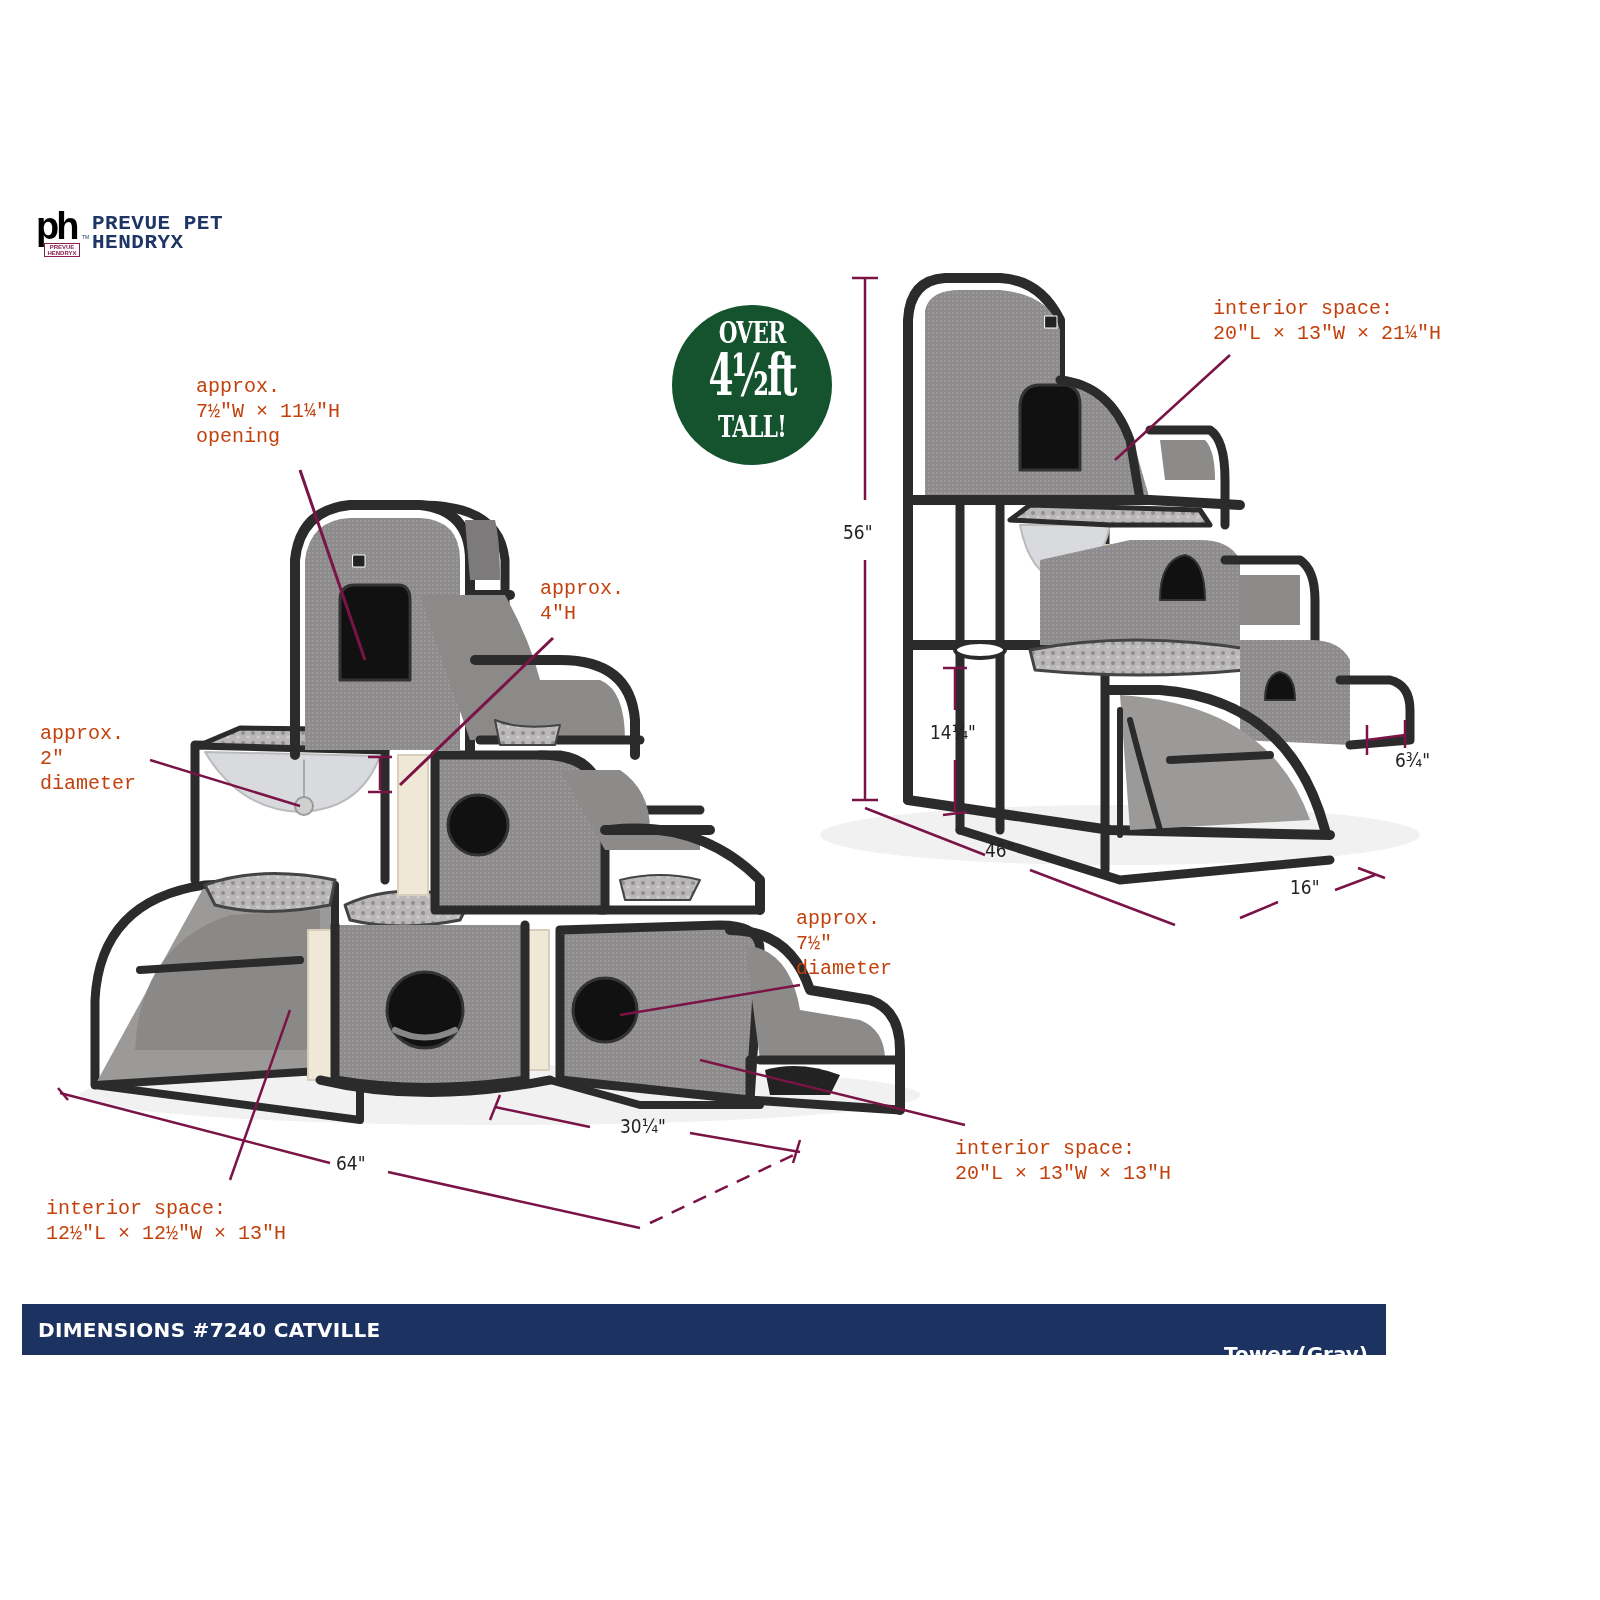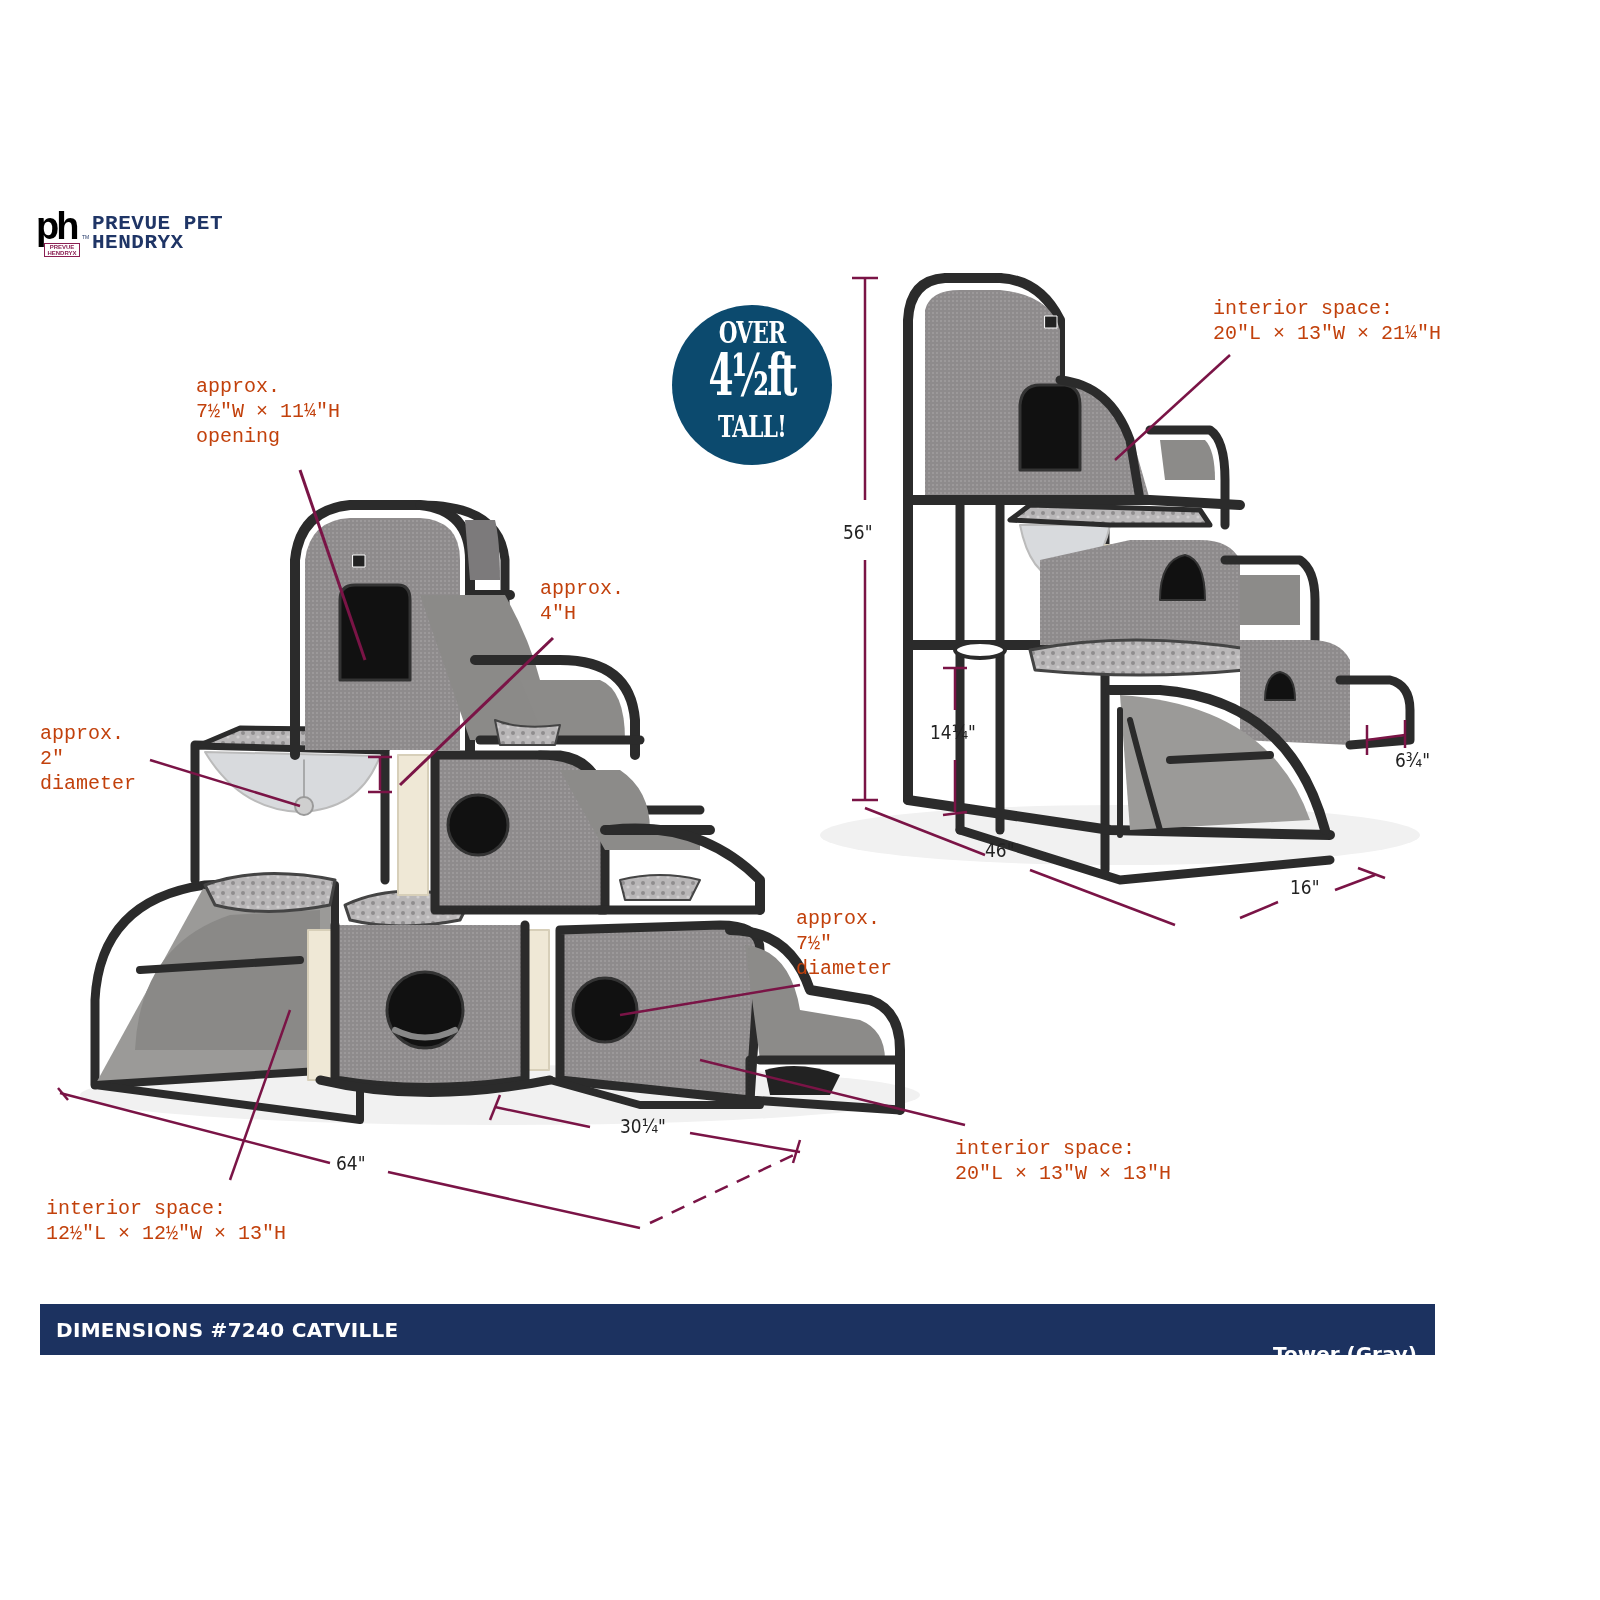--- a/index.html
+++ b/index.html
@@ -16,35 +16,35 @@
               border: 1px solid #8a1e52; font-family: "Liberation Sans", sans-serif;
               font-size: 6px; line-height: 6px; color: #8a1e52; text-align: center; font-weight: 700; }
   .logo-sub span { display: block; }
   .logo-tm { position: absolute; left: 46px; top: 22px; font-size: 5px; color: #1f3566; font-family: "Liberation Sans", sans-serif; }
   .logo-text { position: absolute; left: 56px; top: 2px; font-family: Liberation Mono, monospace;
                font-weight: 900; font-size: 21px; line-height: 19px; color: #1f3566; letter-spacing: 0.5px; }
   .logo-text div { white-space: nowrap; }
 
   
   .badge { left: 672px; top: 305px; width: 160px; height: 160px; border-radius: 50%;
-           background: #0c4a6e; color: #fff; text-align: center; font-family: "DejaVu Serif", serif;
+           background: #14532d; color: #fff; text-align: center; font-family: "DejaVu Serif", serif;
            font-weight: 700; }
   .badge .l1 { position: absolute; left: 0; right: 0; top: 10px; font-size: 30px; transform: scaleX(0.72); letter-spacing: -1px; }
   .badge .l2 { position: absolute; left: 0; right: 0; top: 40px; font-size: 58px; line-height: 60px; transform: scaleX(0.62); letter-spacing: -3px; }
   .badge .l3 { position: absolute; left: 0; right: 0; top: 104px; font-size: 30px; transform: scaleX(0.72); letter-spacing: -1px; }
 
   
   .label { position: absolute; font-family: Liberation Mono, monospace; font-size: 20px; line-height: 25px;
            color: #c2410c; text-align: left; white-space: nowrap; font-weight: 300; }
   .dim { position: absolute; font-family: "DejaVu Sans", sans-serif; font-size: 20px; color: #222;
          white-space: nowrap; transform: scaleX(0.85); transform-origin: left center; }
 
   
-  .footer { left: 40px; top: 1304px; width: 1364px; height: 51px; background: #1c3260;
-            color: #fff; font-family: "DejaVu Sans", sans-serif; font-weight: 700; font-size: 20px; padding-left: 31px; }
+  .footer { left: 22px; top: 1304px; width: 1364px; height: 51px; background: #1c3260;
+            color: #fff; font-family: "DejaVu Sans", sans-serif; font-weight: 700; font-size: 20px; }
   .footer-left { position: absolute; left: 16px; top: 14px; letter-spacing: 0.3px; }
   .footer-right { position: absolute; right: 18px; top: 14px; margin-top: 24px; }
 
   svg.scene { position: absolute; left: 0; top: 0; }
 </style>
 </head>
 <body>
 
 <svg class="scene" width="1600" height="1600" viewBox="0 0 1600 1600">
   <defs>

